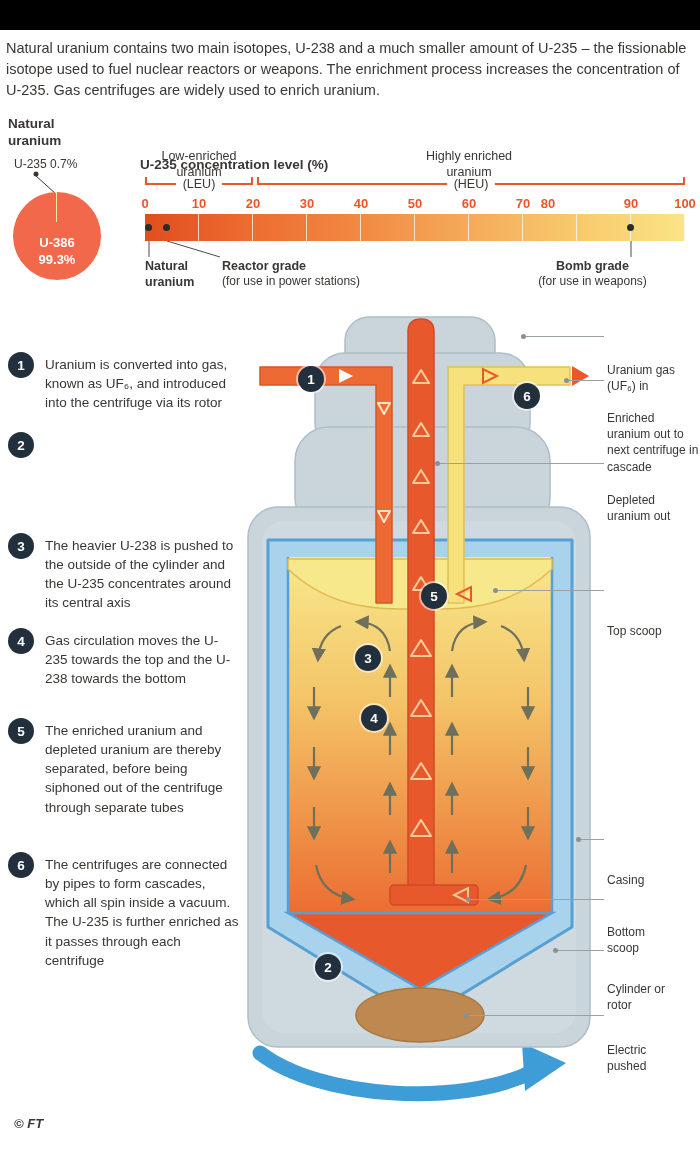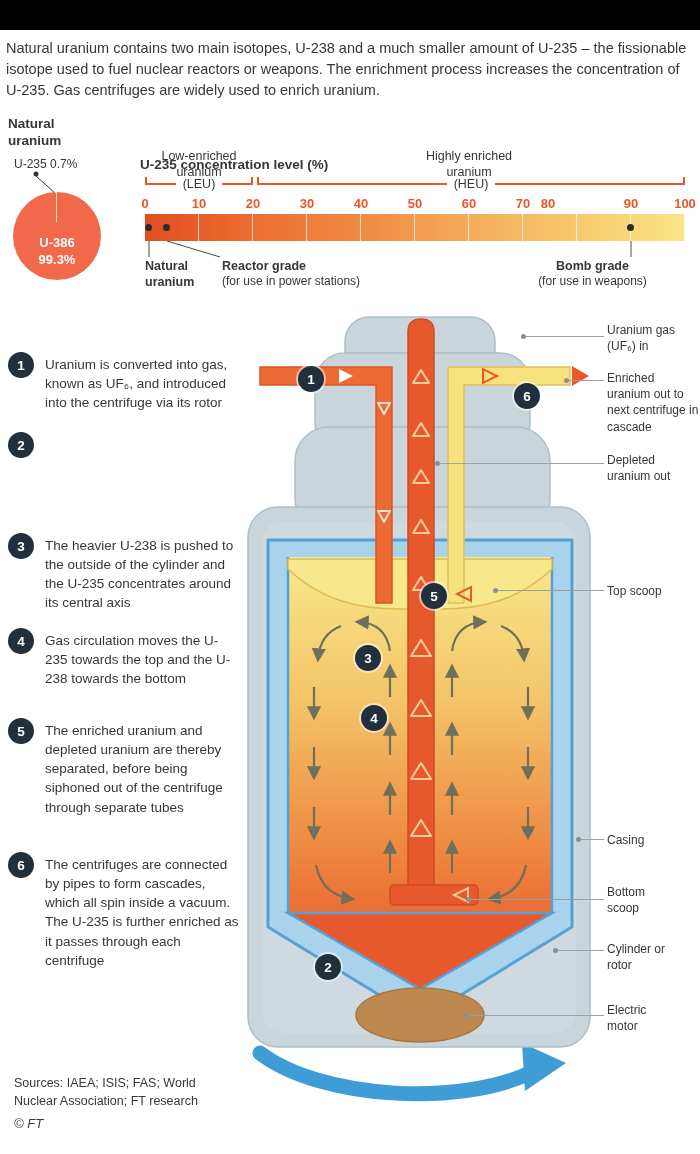--- a/index.html
+++ b/index.html
@@ -42,27 +42,27 @@
 
   
   .step { display:flex; gap:11px; width:232px; align-items:flex-start; }
   .num-circle { flex:0 0 26px; width:26px; height:26px; border-radius:50%; background:#21303C; color:#fff;
     font-weight:bold; font-size:13.5px; display:flex; align-items:center; justify-content:center; }
   .step-text { font-size:13.5px; line-height:1.42; font-weight:500; padding-top:3px; width:195px; }
 
   
   .dnum { width:26px; height:26px; border-radius:50%; background:#21303C; color:#fff; font-weight:bold; font-size:13.5px;
     display:flex; align-items:center; justify-content:center; box-shadow:0 0 0 2px rgba(255,255,255,.55); }
-  .rlabel { left:607px; width:92px; font-size:12px; line-height:1.35; font-weight:500; }
+  .rlabel { left:607px; width:92px; font-size:12px; line-height:1.35; font-weight:500;margin-top:40px; }
   .leader { height:1px; background:#9AA0A3; }
   .ldot { width:5px; height:5px; border-radius:50%; background:#8A9094; }
 
   
   .sources { left:14px; top:1075px; width:215px; font-size:12.5px; line-height:1.4; font-weight:500; }
-  .credit { left:14px; top:1116px; font-size:13px; font-style:italic; font-weight:400; }
+  .credit { left:14px; top:1116px; font-size:13px; font-style:italic; font-weight:700; }
 </style>
 </head>
 <body>
 
 <div class="page">
 
   <div class="abs topbar"></div>
 
   <p class="abs intro">Natural uranium contains two main isotopes, U-238 and a much smaller amount of U-235 – the fissionable isotope used to fuel nuclear reactors or weapons. The enrichment process increases the concentration of U-235. Gas centrifuges are widely used to enrich uranium.</p>
 
@@ -268,20 +268,19 @@
   <div class="abs ldot" style="left:576px;top:837px"></div>
 
   <div class="abs rlabel" style="top:884px;width:60px">Bottom scoop</div>
   <div class="abs leader" style="left:469px;top:899px;width:135px"></div>
   <div class="abs ldot" style="left:466px;top:897px"></div>
 
   <div class="abs rlabel" style="top:941px;width:70px">Cylinder or rotor</div>
   <div class="abs leader" style="left:556px;top:950px;width:48px"></div>
   <div class="abs ldot" style="left:553px;top:948px"></div>
 
-  <div class="abs rlabel" style="top:1002px;width:60px">Electric motor</div>
+  <div class="abs rlabel" style="top:1002px;width:60px">Electric pushed</div>
   <div class="abs leader" style="left:467px;top:1015px;width:137px"></div>
   <div class="abs ldot" style="left:464px;top:1013px"></div>
 
-  <div class="abs sources">Sources: IAEA; ISIS; FAS; World Nuclear Association; FT research</div>
   <div class="abs credit">© FT</div>
 
 </div>
 
 </body></html>

